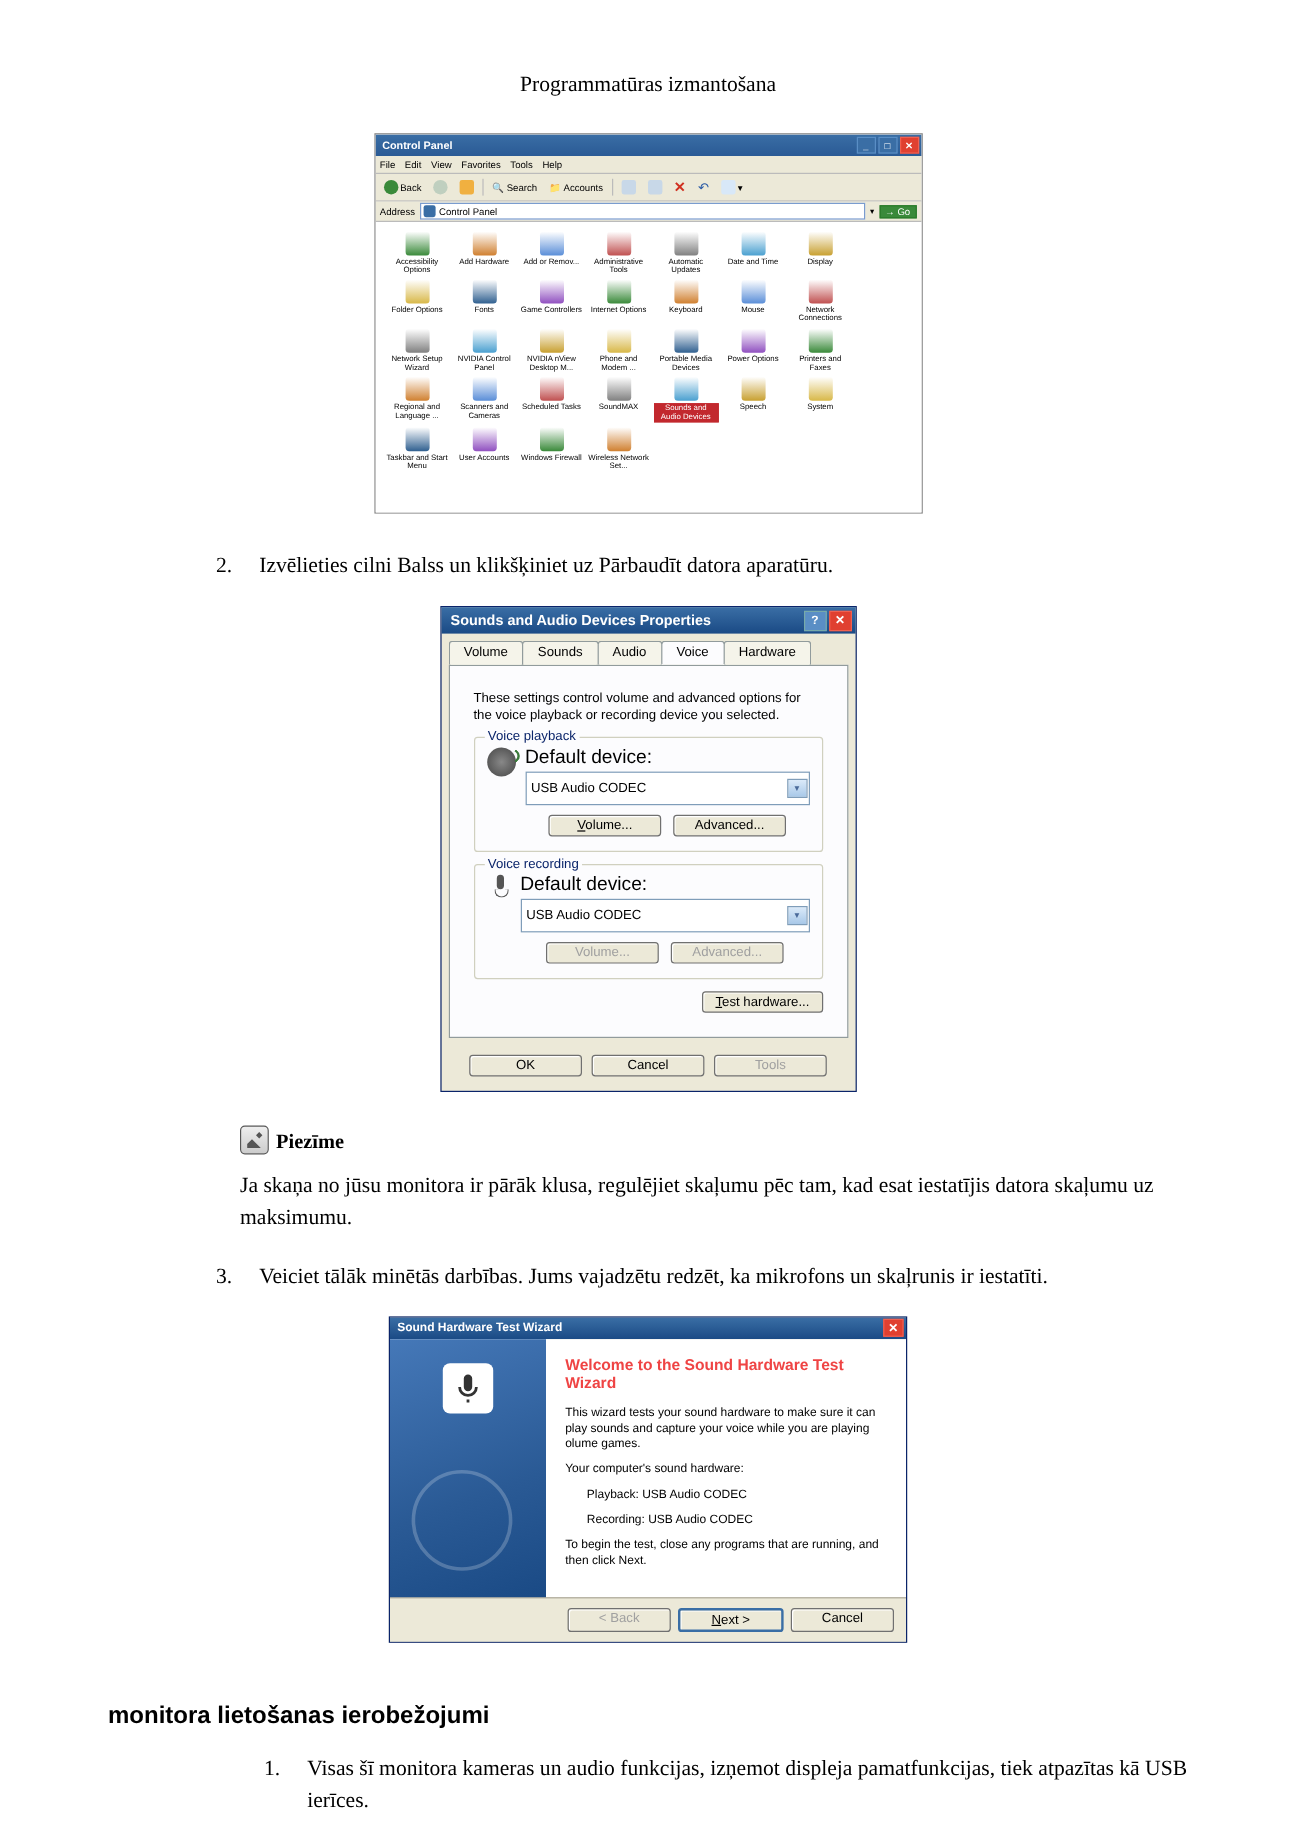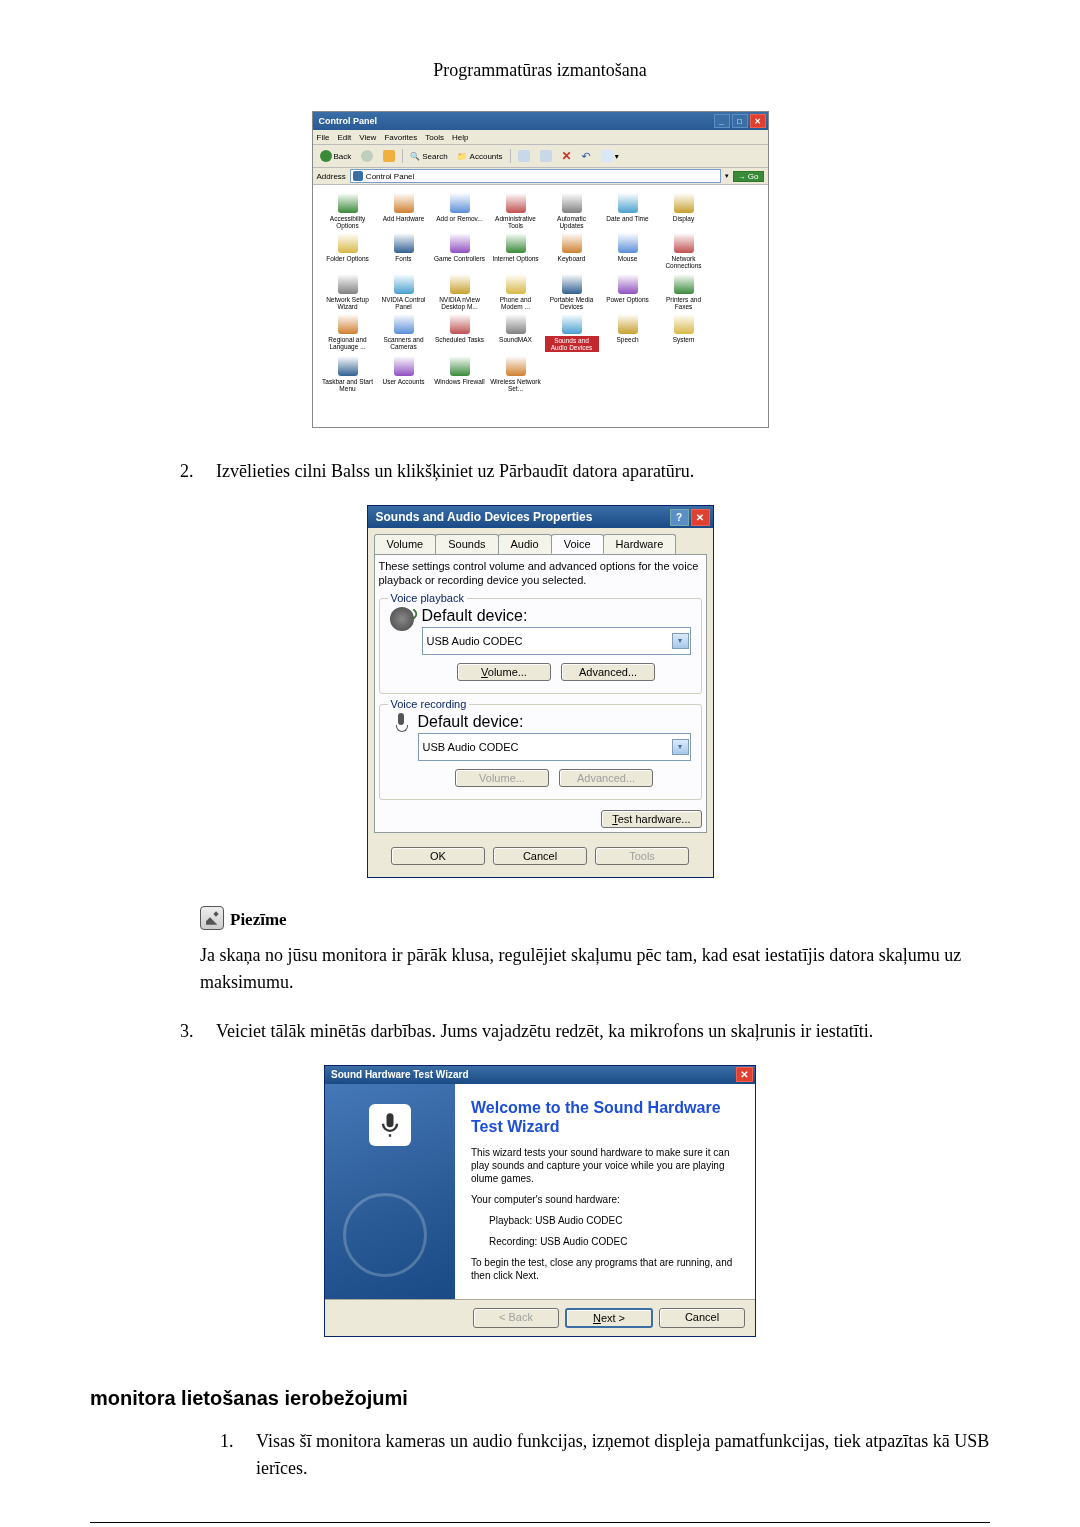--- a/index.html
+++ b/index.html
@@ -165,21 +165,21 @@
   .snd-tab.active {
     background: #fcfcfe;
     border-bottom: 1px solid #fcfcfe;
     z-index: 2;
     font-weight: normal;
   }
   .snd-pane {
     margin: 0 6px 6px 6px;
     background: #fcfcfe;
     border: 1px solid #919b9c;
-    padding: 4px;
+    padding: 20px;
   }
   .snd-desc { font-size:11px; margin-bottom:10px; line-height:1.3; }
   .fieldset {
     border: 1px solid #d0d0bf;
     border-radius: 3px;
     padding: 8px 10px 12px 10px;
     margin-bottom: 10px;
     position: relative;
   }
   .fieldset .legend {
@@ -278,21 +278,21 @@
     display:flex; align-items:center; justify-content:center;
   }
   .wiz-side-icon svg { width:28px; height:28px; }
   .wiz-side::after{
     content:""; position:absolute; left:18px; bottom:22px; width:78px; height:78px;
     border:3px solid rgba(255,255,255,.22); border-radius:50%;
   }
   .wiz-content {
     flex:1; padding: 14px 16px; color:#000;
   }
-  .wiz-h1 { color:#1d4ed8; font-weight:bold; font-size:16px; margin-bottom:10px; line-height:1.2;}
+  .wiz-h1 { color:#ef4444; font-weight:bold; font-size:13px; margin-bottom:10px; line-height:1.2;}
   .wiz-p { font-size:10px; margin-bottom:8px; line-height:1.3;}
   .wiz-sub { margin-left:18px; }
   .wiz-footer {
     background:#ece9d8;
     border-top:1px solid #aca899;
     padding: 8px 10px;
     display:flex; justify-content:flex-end; gap:6px;
   }
   
   .section-h {

